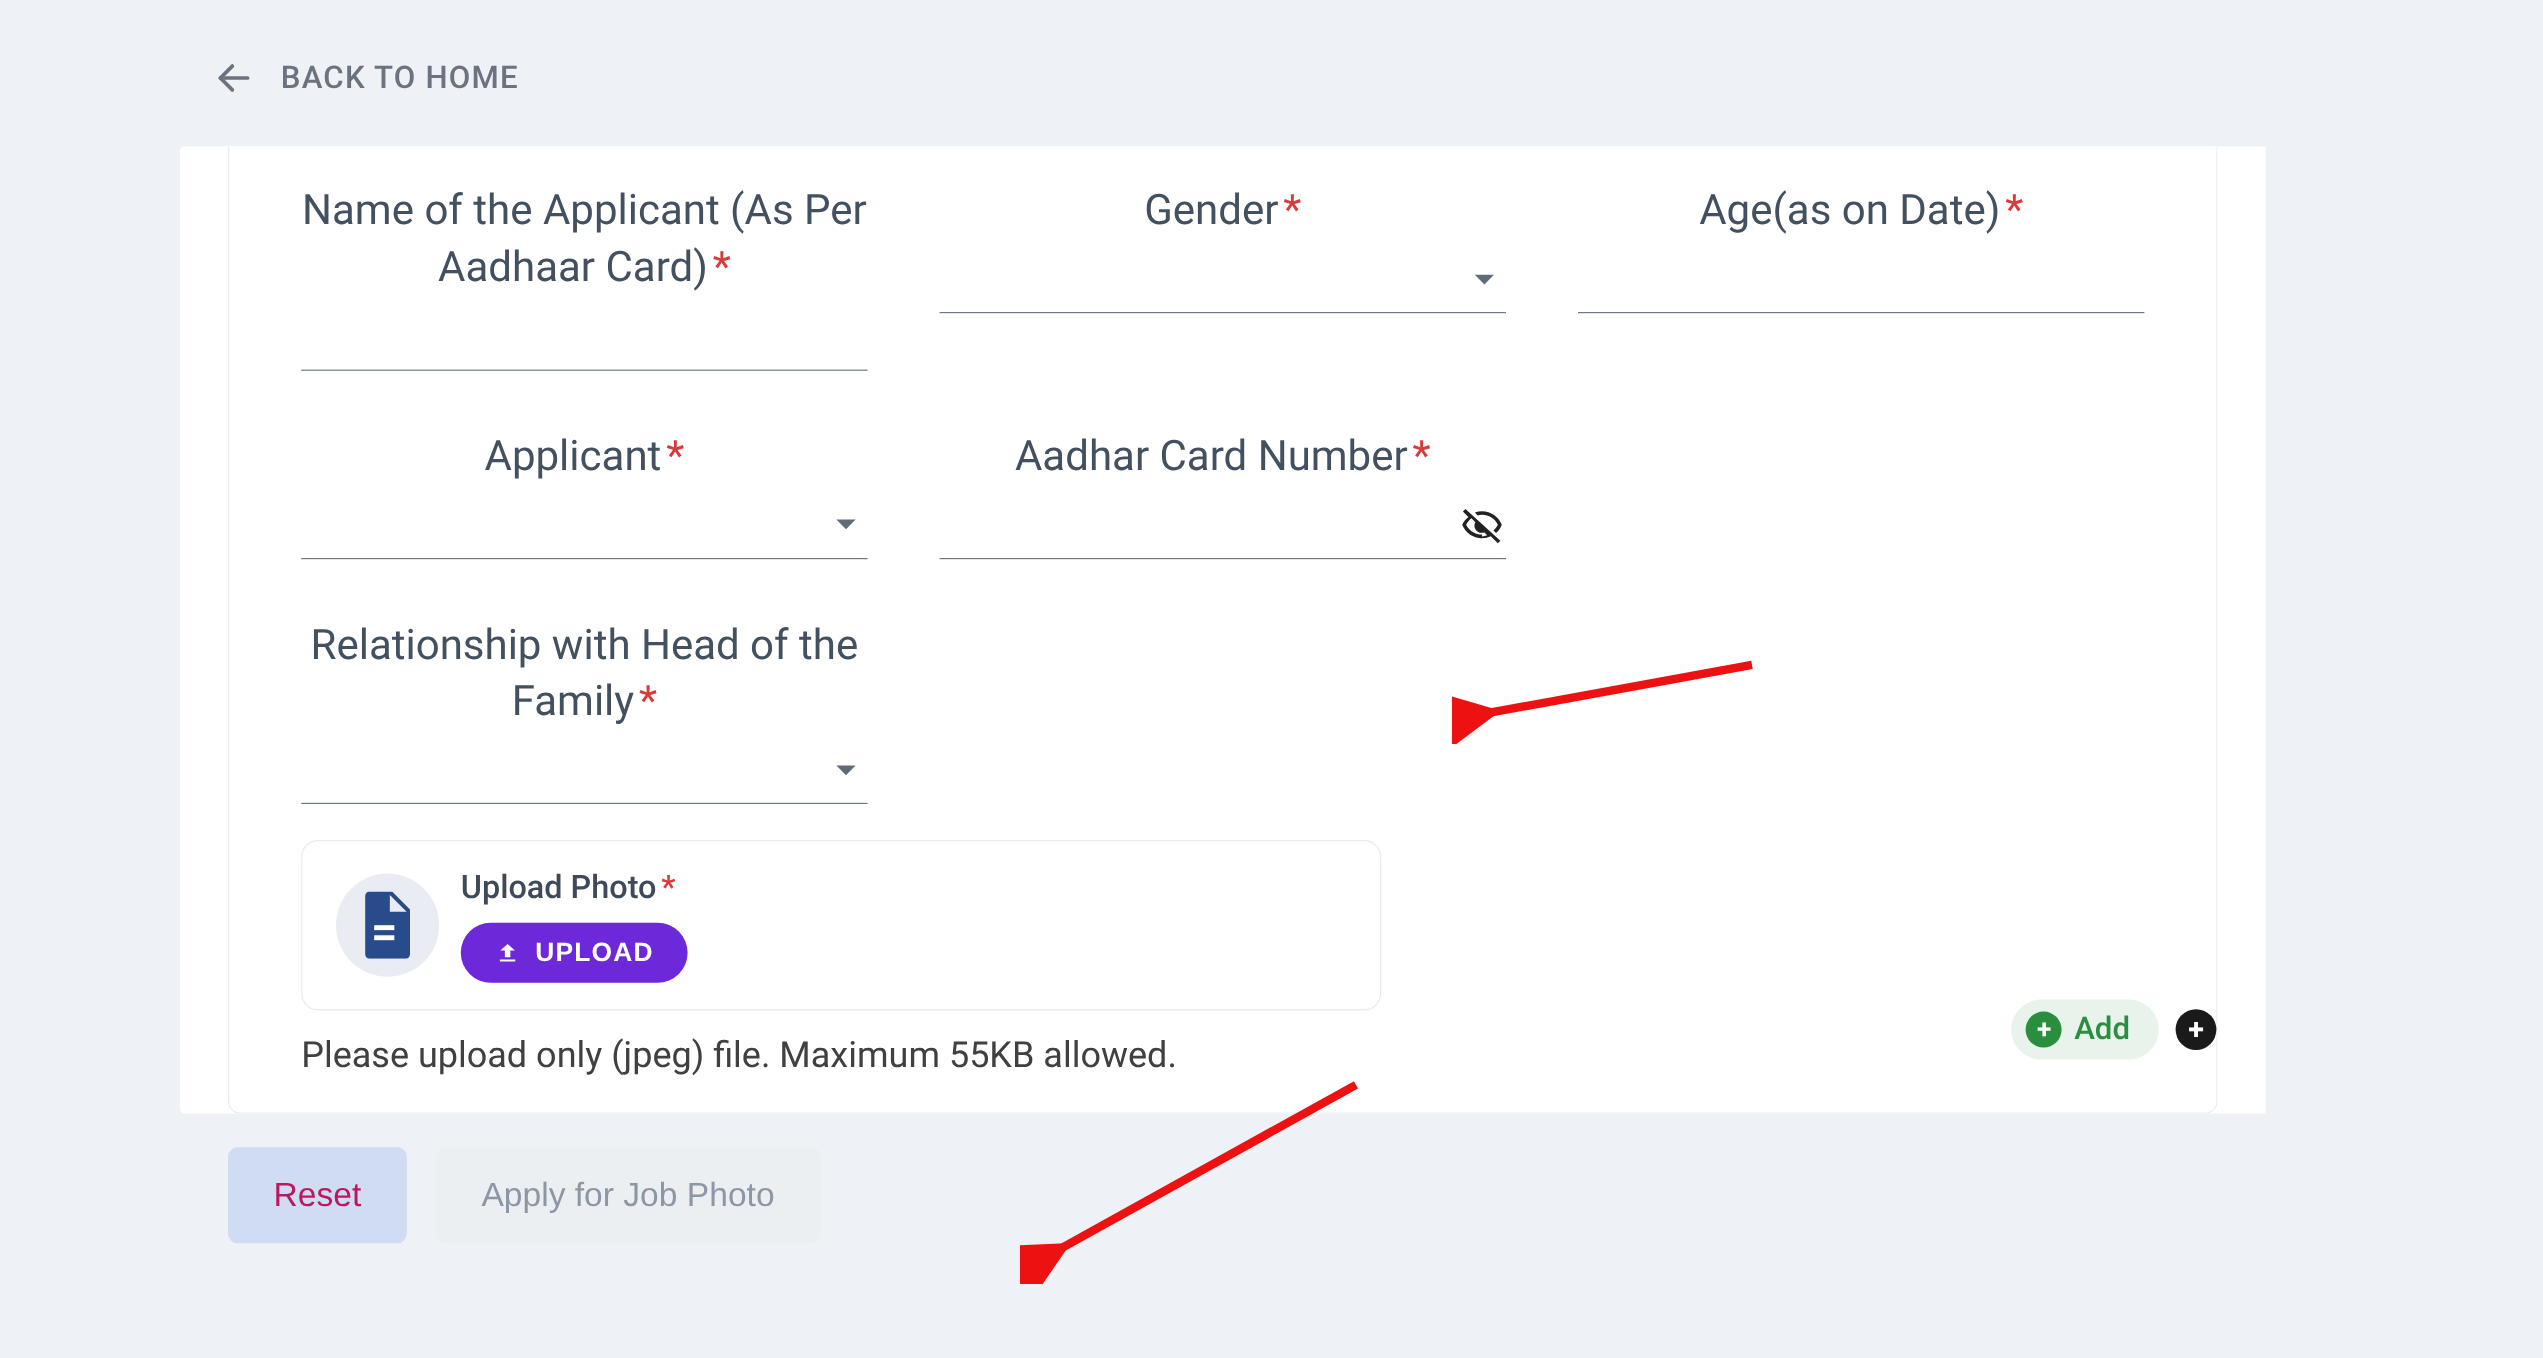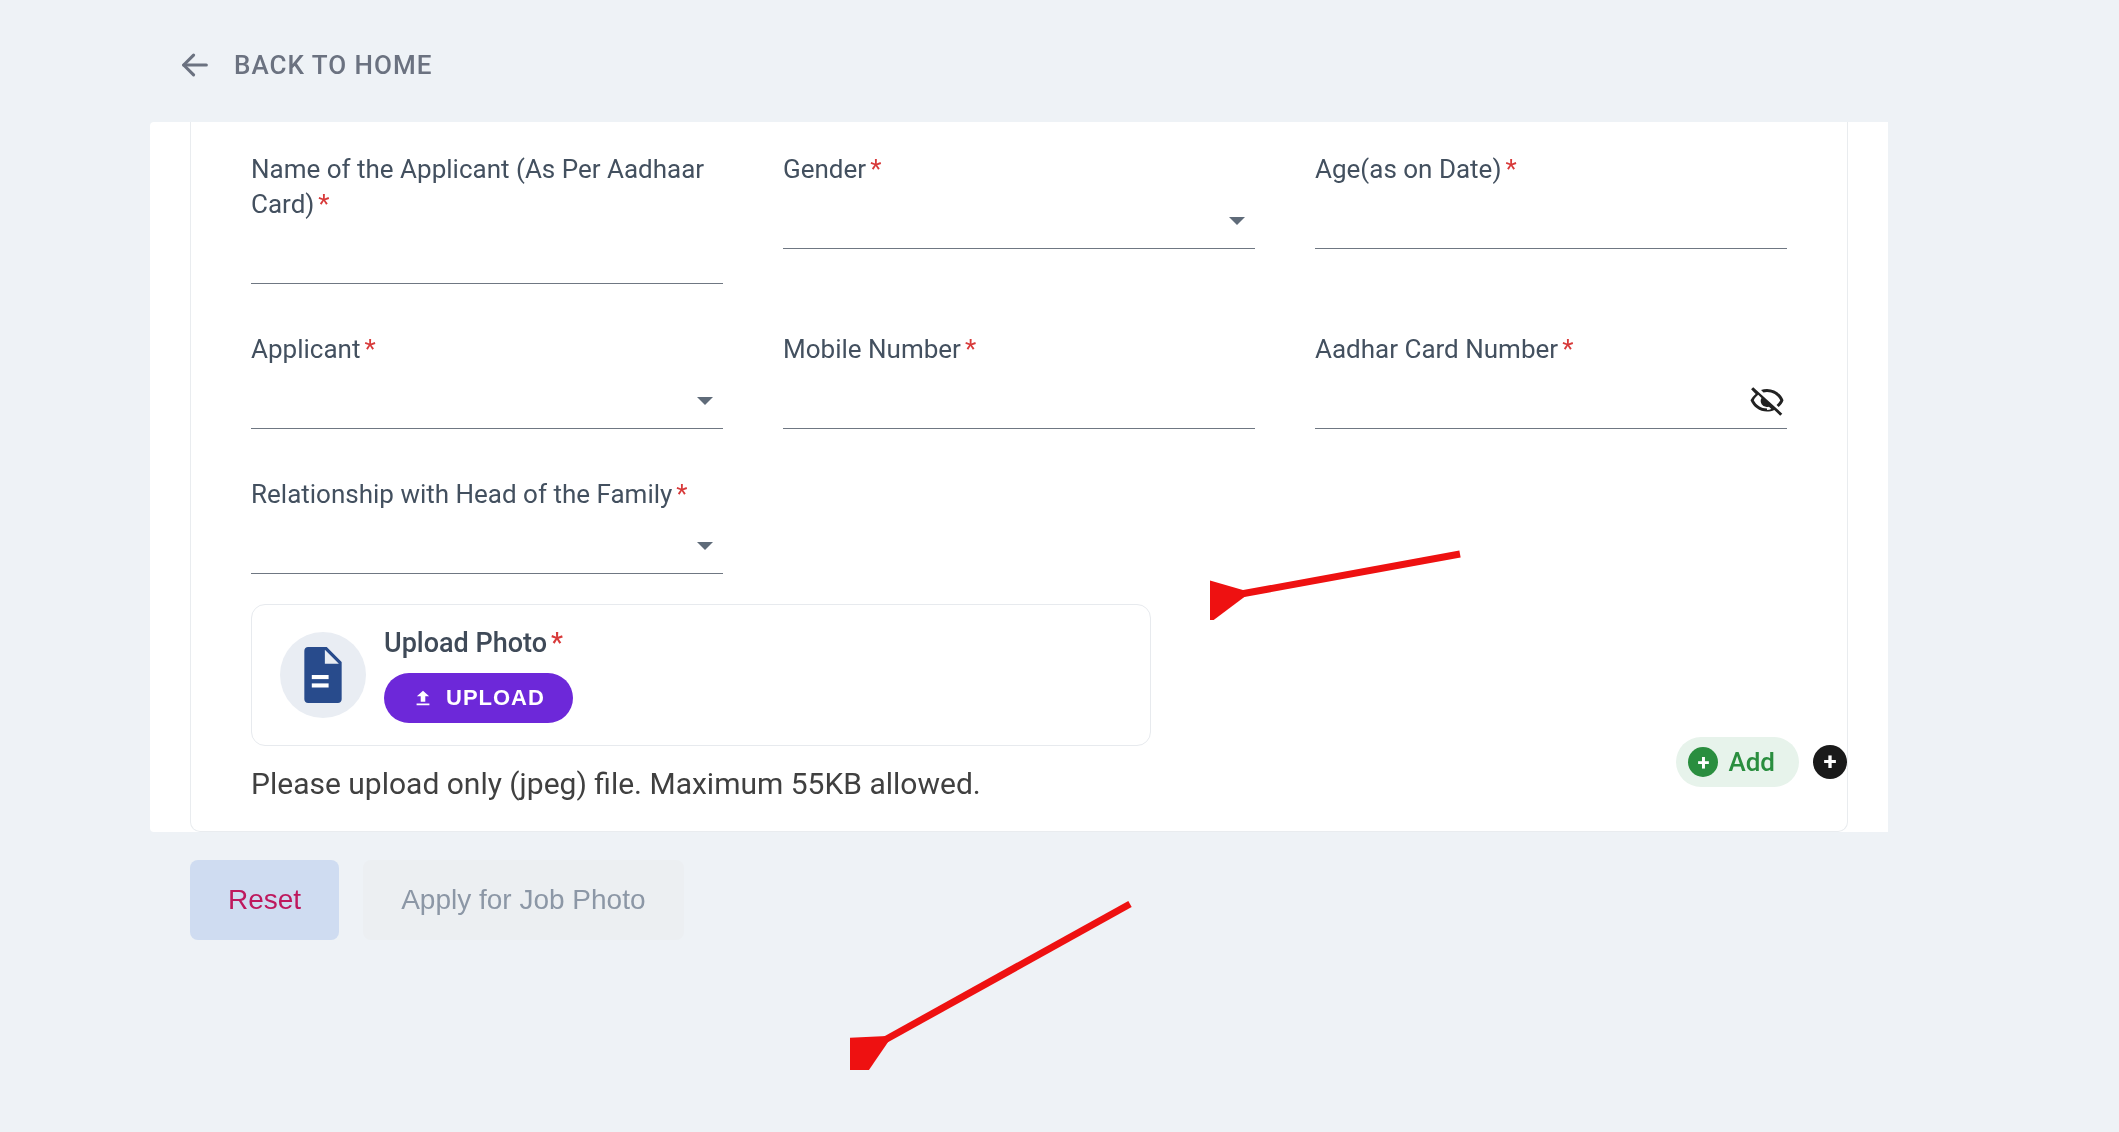--- a/index.html
+++ b/index.html
@@ -49,25 +49,26 @@
     grid-template-columns: 1fr 1fr 1fr;
     column-gap: 60px;
     margin-bottom: 8px;
   }
   .field {
     display: flex;
     flex-direction: column;
     padding-top: 8px;
   }
   .label {
-    font-size: 26px;
+    font-size: 35px;
     color: #43505f;
     line-height: 1.35;
     margin-bottom: 6px;
     font-weight: 400;
+    text-align: center;
   }
   .req { color: #d83a3a; margin-left: 4px; }
   .input-line {
     height: 56px;
     border: none;
     border-bottom: 1.5px solid #6f7782;
     background: transparent;
     font-size: 26px;
     color: #333;
     outline: none;
@@ -233,28 +234,20 @@
       </div>
 
       <div class="row" style="margin-top:40px;">
         <div class="field">
           <div class="label">
             <span>Applicant</span><span class="req">*</span>
           </div>
           <div class="input-line">
             <span style="flex:1"></span>
             <span class="dropdown-caret"></span>
-          </div>
-        </div>
-        <div class="field">
-          <div class="label">
-            <span>Mobile Number</span><span class="req">*</span>
-          </div>
-          <div class="input-line">
-            <input type="text" value="" style="">
           </div>
         </div>
         <div class="field" style="position:relative;">
           <div class="label">
             <span>Aadhar Card Number</span><span class="req">*</span>
           </div>
           <div class="input-line" style="position:relative;">
             <input type="password" style="padding-right: 46px;" value="">
             <span class="eye-icon">
               <svg width="36" height="36" viewBox="0 0 24 24" fill="#222">

